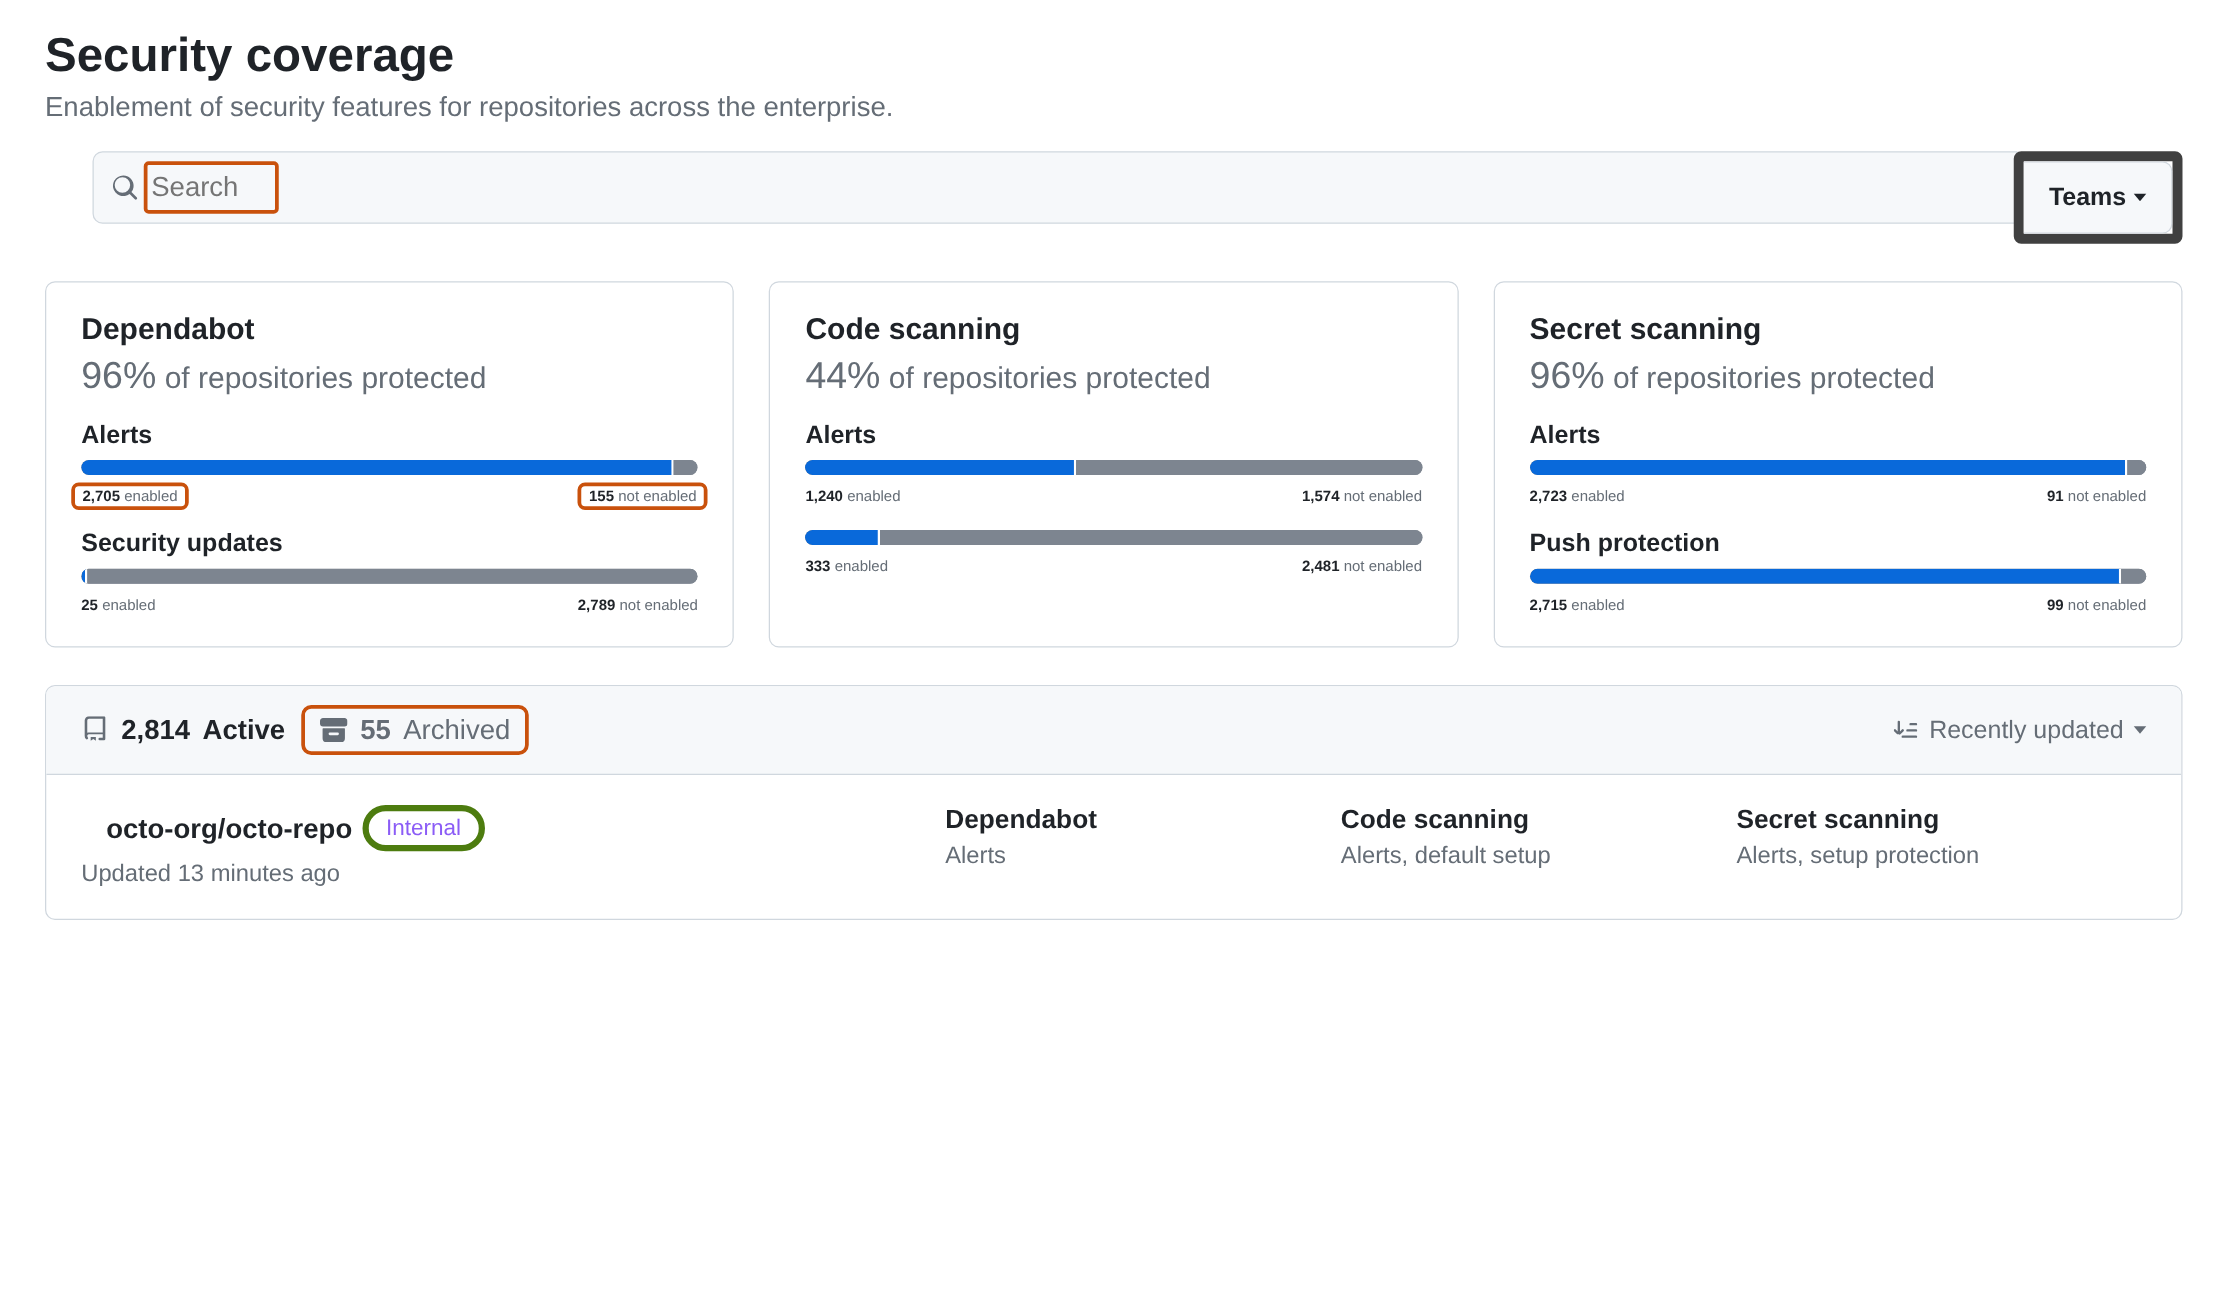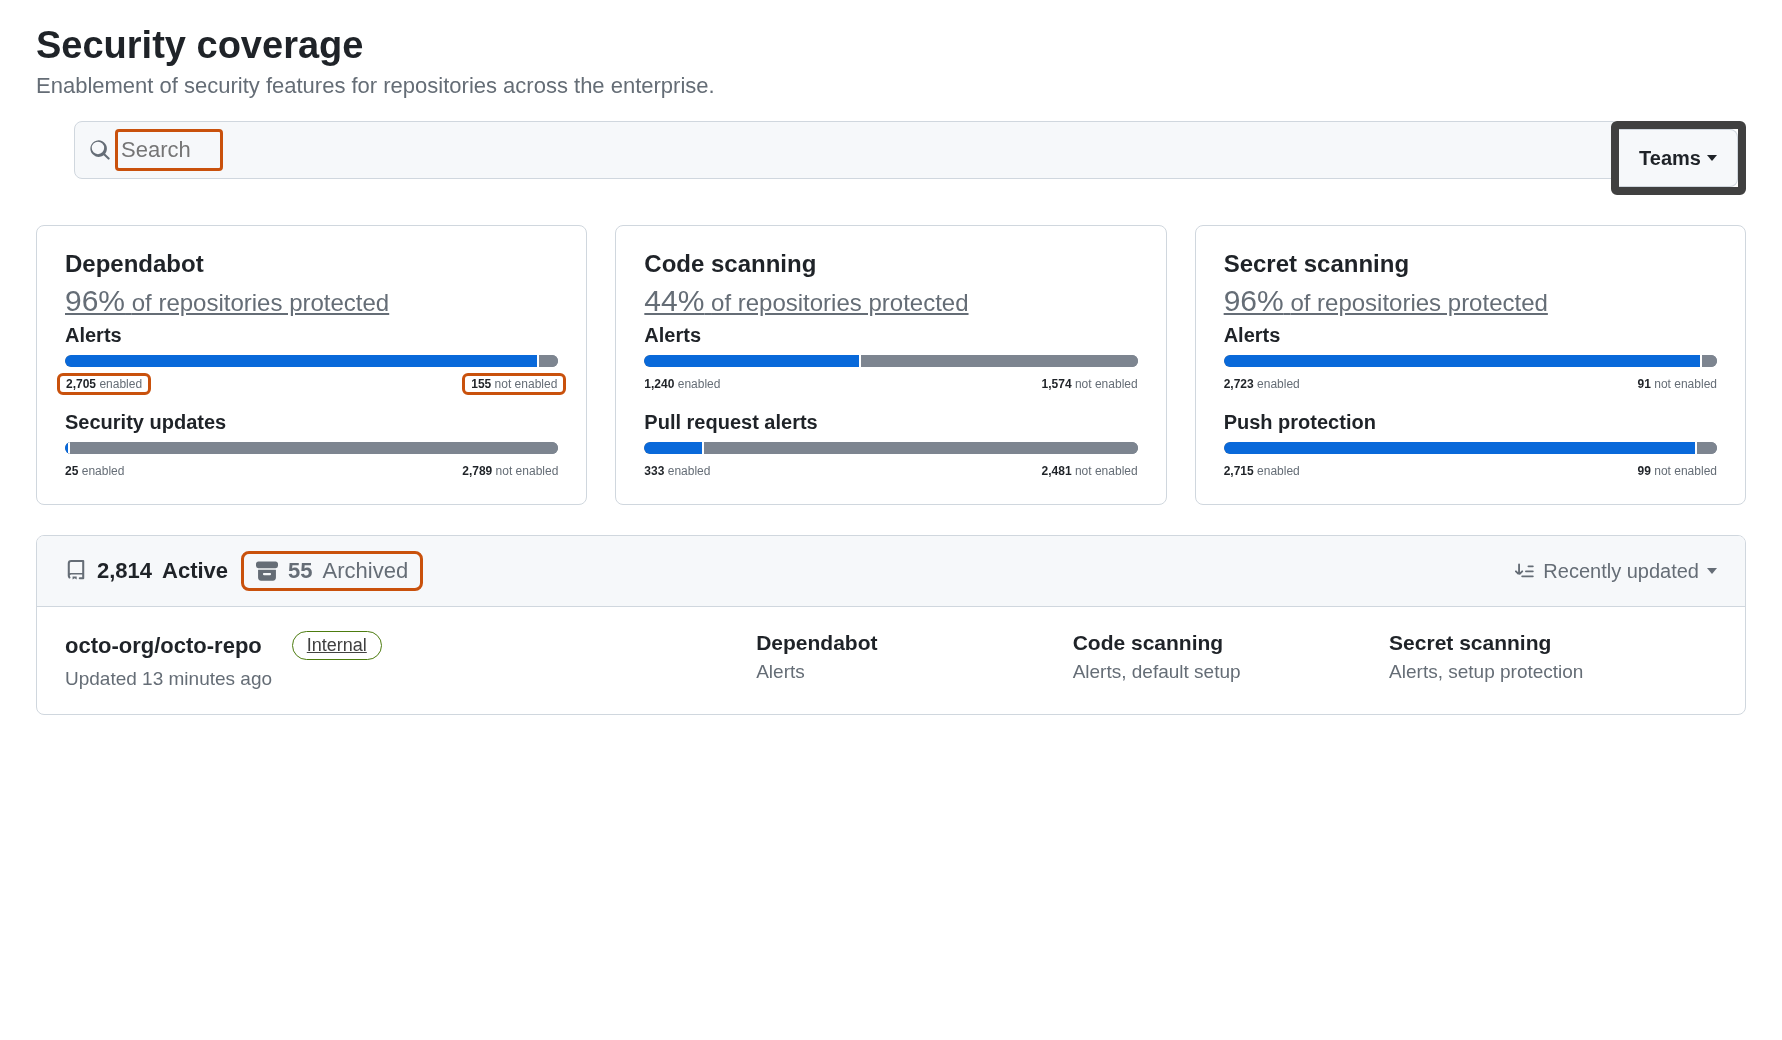--- a/index.html
+++ b/index.html
@@ -98,22 +98,21 @@
     padding: 24px 28px 26px;
   }
   .card-title {
     font-size: 24px;
     font-weight: 600;
     margin-bottom: 6px;
   }
   .card-pct-row {
     font-size: 24px;
     color: #656d76;
-    margin-bottom: 6px;
-    text-decoration: underline;
+    margin-bottom: 19px;
   }
   .card-pct {
     font-size: 30px;
     color: #656d76;
   }
   .metric-label {
     font-size: 20px;
     font-weight: 600;
     margin-bottom: 8px;
   }
@@ -179,25 +178,25 @@
     font-size:20px; color:#656d76; cursor:pointer;
     background:none;border:none;
   }
   .repo-row {
     display:grid;
     grid-template-columns: 1.45fr 0.65fr 0.65fr 0.7fr;
     gap: 12px;
     padding: 24px 28px;
     align-items:start;
   }
-  .repo-name-row { display:flex; align-items:center; gap:30px;margin-bottom:8px;}
+  .repo-name-row { display:flex; align-items:center; gap:8px;margin-bottom:8px;margin-left:20px;}
   .repo-name { font-size:22px; font-weight:600; }
   .badge {
-    border:1px solid #4d7c0f; border-radius:999px;
-    padding:3px 14px; font-size:18px; color:#404040;text-decoration:underline;
+    border:5px solid #4d7c0f; border-radius:999px;
+    padding:3px 14px; font-size:18px; color:#8b5cf6;
   }
   .repo-updated { font-size:19px; color:#656d76; }
   .col-title { font-size:21px; font-weight:600; margin-bottom:6px;}
   .col-sub { font-size:19px; color:#656d76;}
   .hl-wrap {
     border:3px solid #c9510c;
     border-radius:8px;
     padding:4px 12px;
     margin:-7px -15px;
     display:flex;align-items:center;gap:10px;
@@ -269,21 +268,20 @@
     </div>
     <div class="metric-label">Alerts</div>
     <div class="bar">
         <div class="bar-fill" style="width:44%"></div>
         <div class="bar-rest"></div>
       </div>
     <div class="metric-row">
       <span><span class="metric-val">1,240</span> <span class="metric-suffix">enabled</span></span>
       <span><span class="metric-val">1,574</span> <span class="metric-suffix">not enabled</span></span>
     </div>
-    <div class="metric-label">Pull request alerts</div>
     <div class="bar">
         <div class="bar-fill" style="width:12%"></div>
         <div class="bar-rest"></div>
       </div>
     <div class="metric-row">
       <span><span class="metric-val">333</span> <span class="metric-suffix">enabled</span></span>
       <span><span class="metric-val">2,481</span> <span class="metric-suffix">not enabled</span></span>
     </div>
   </div>
 

